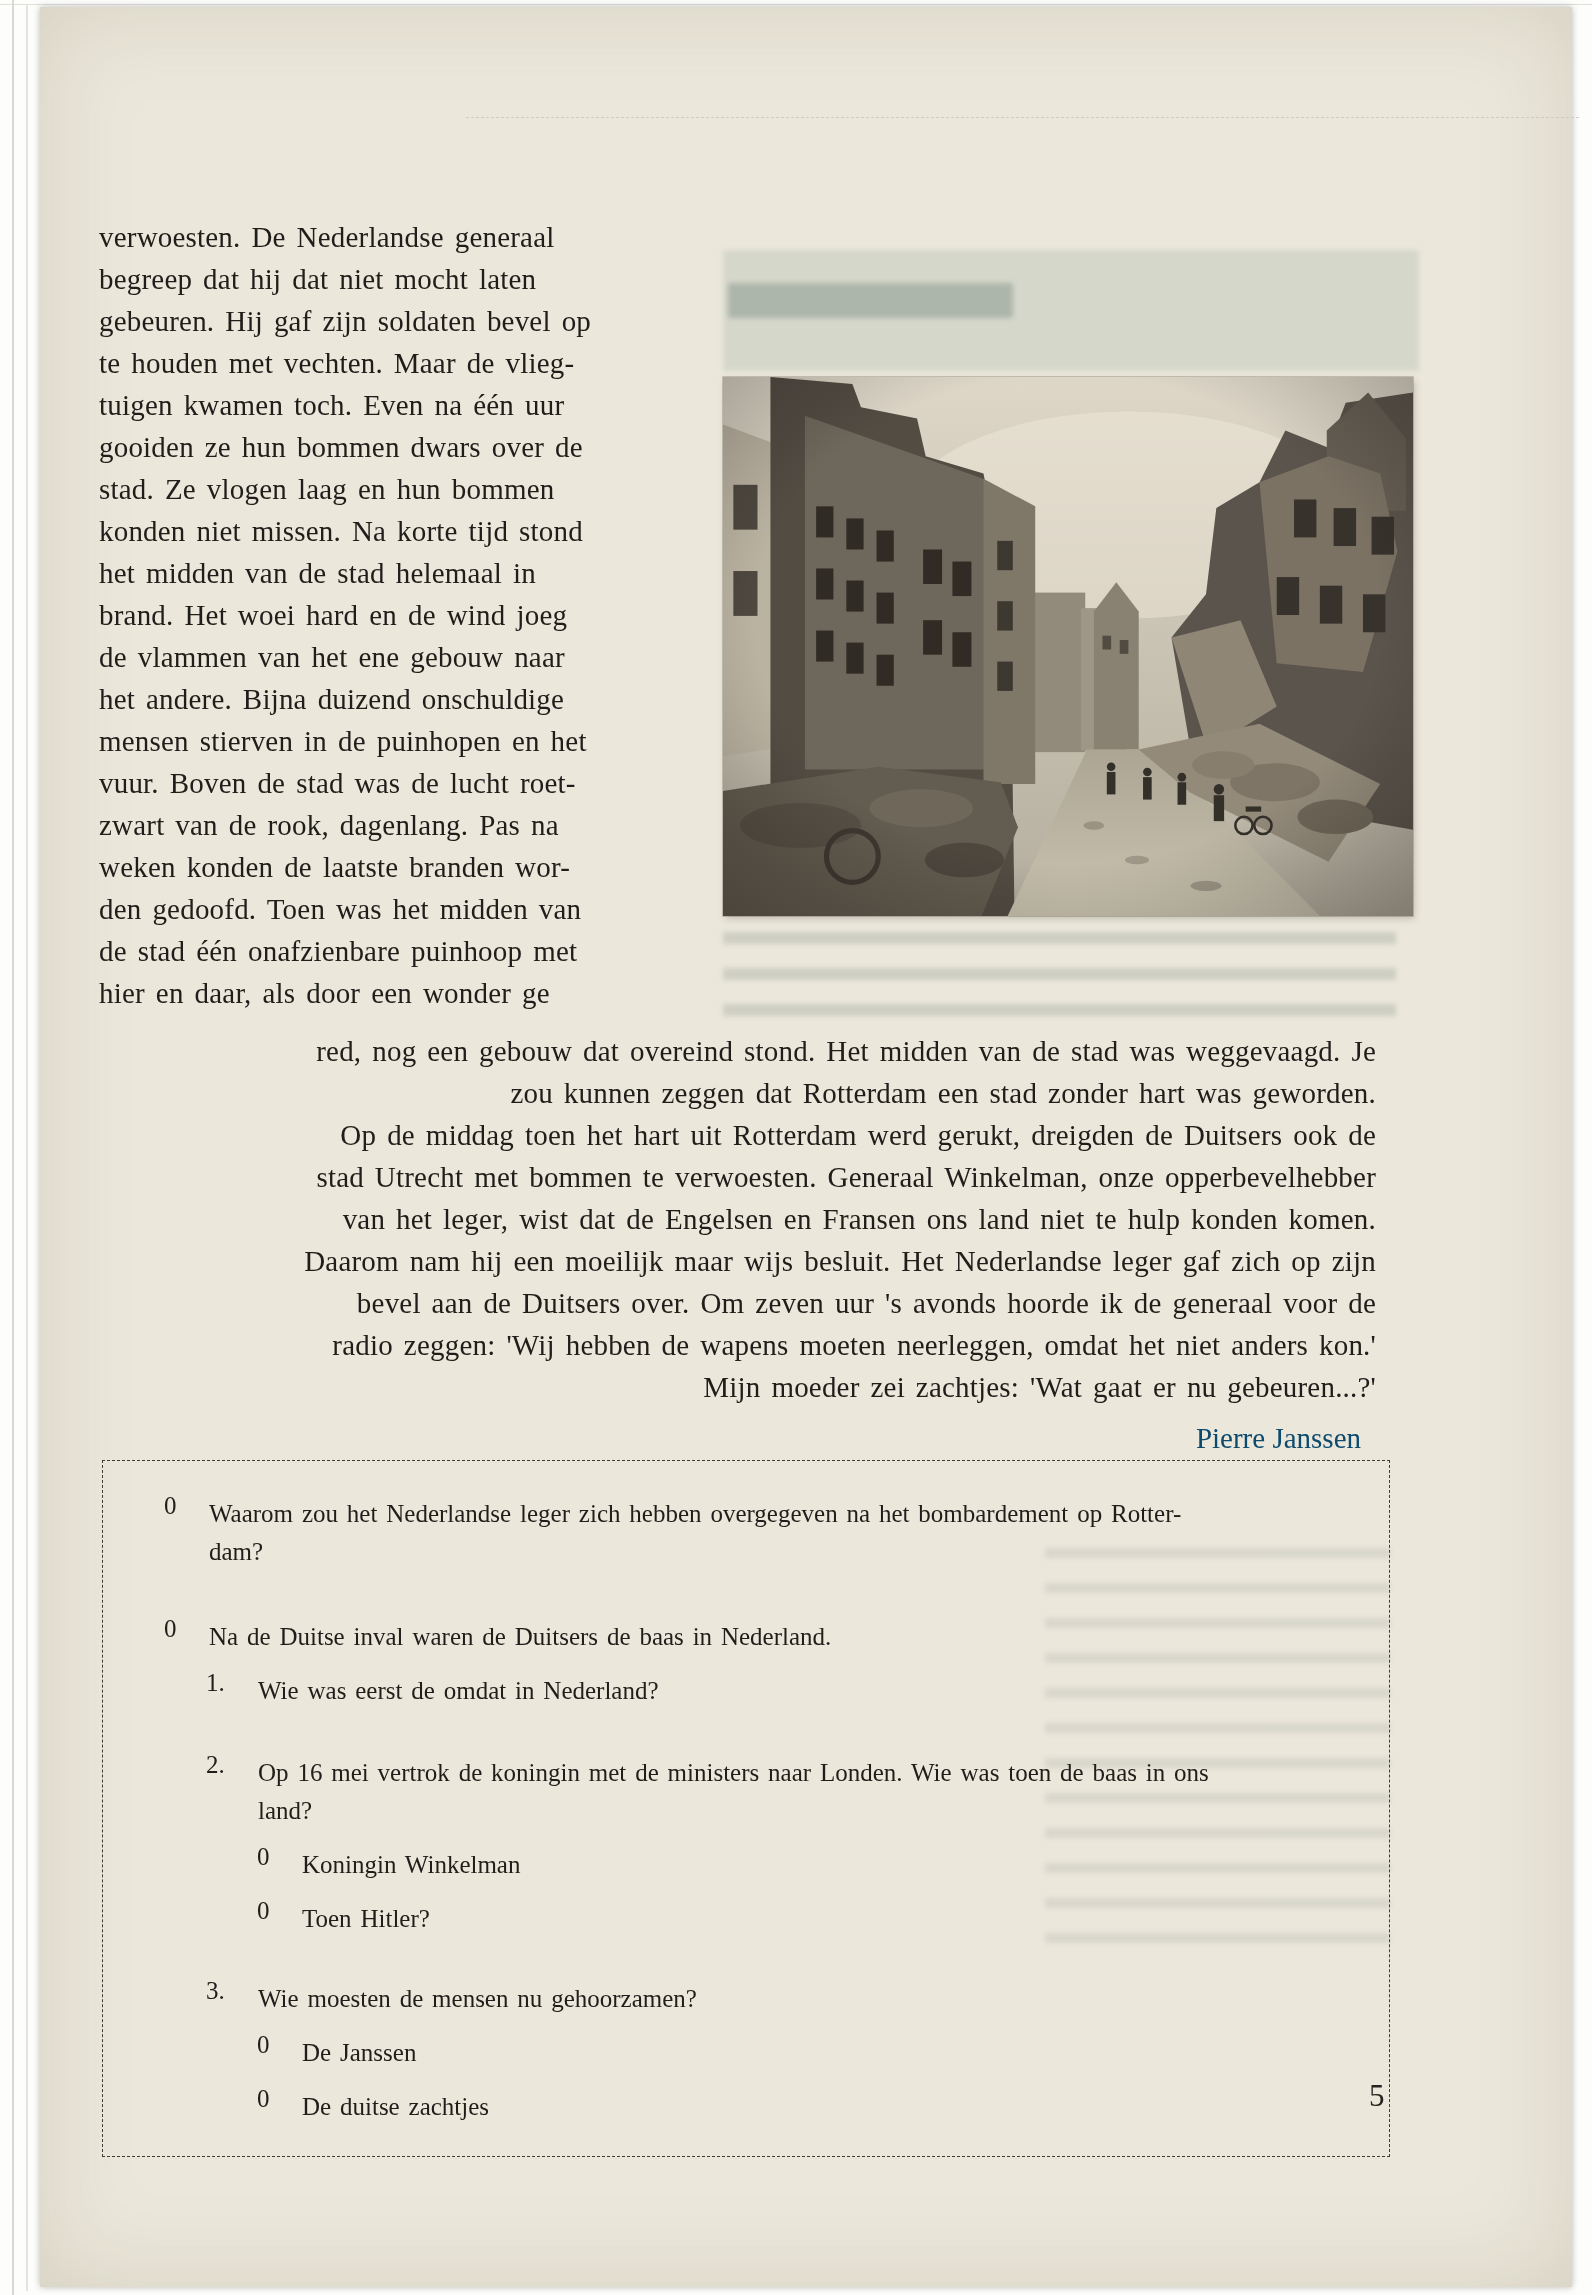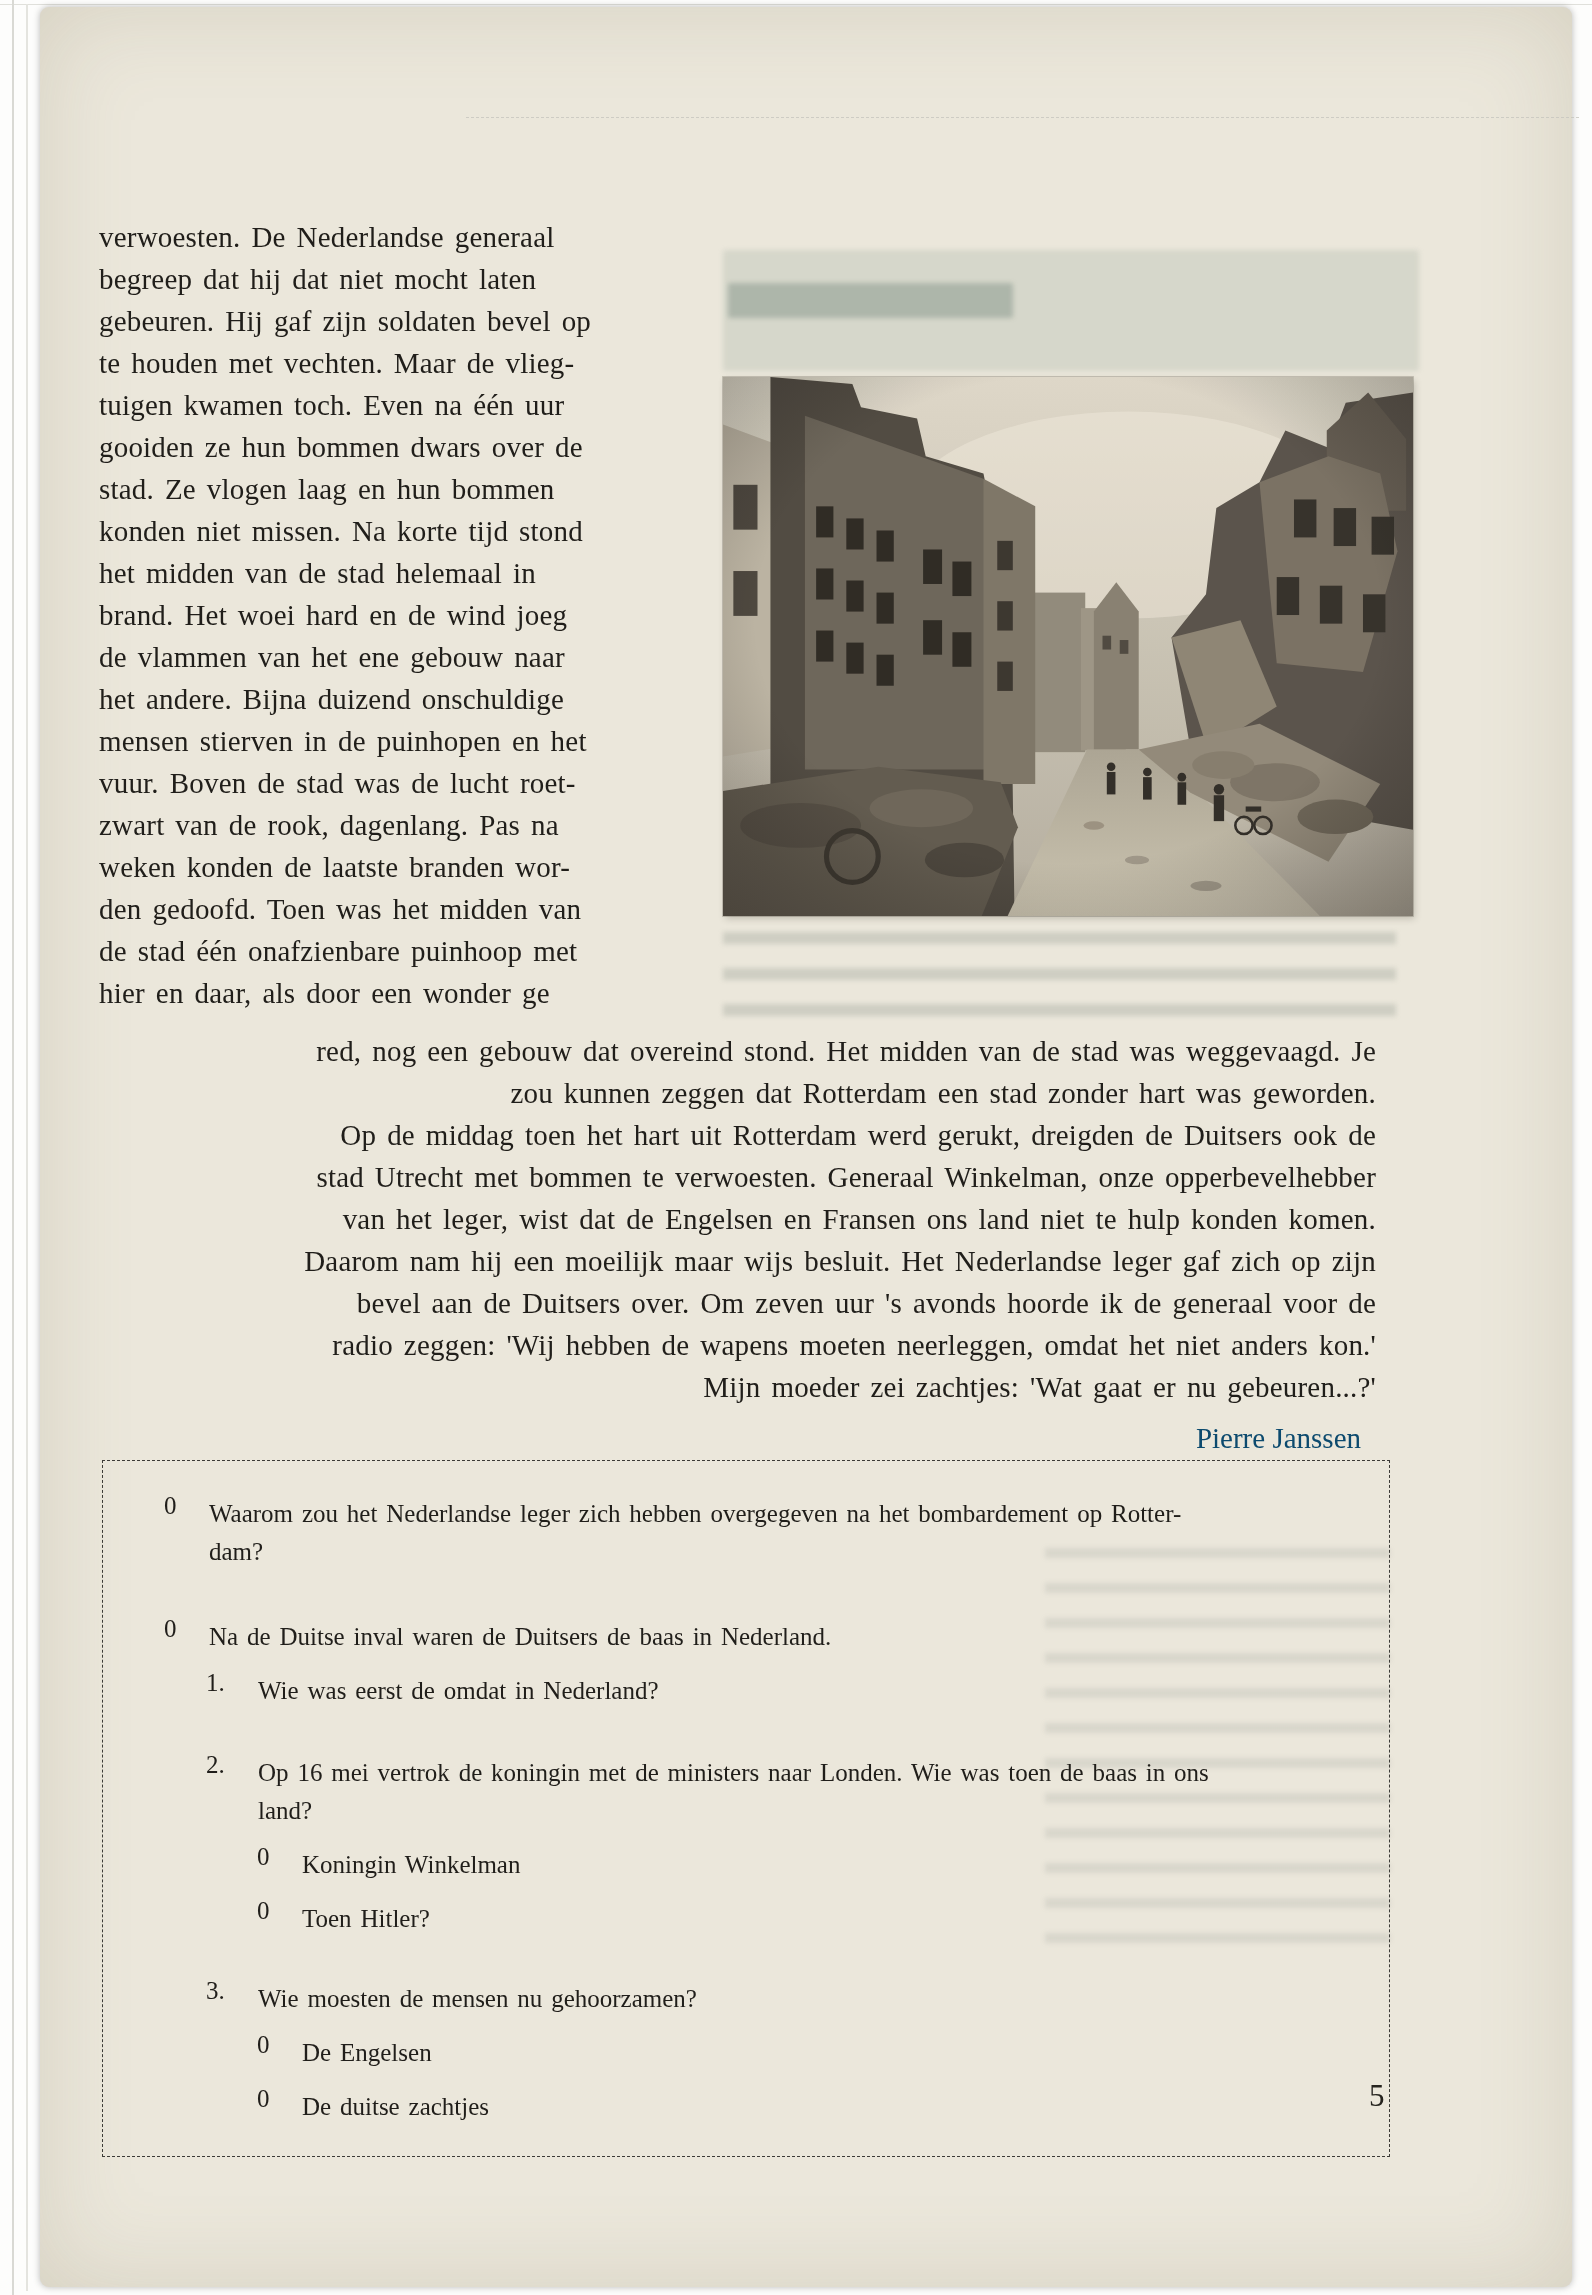--- a/index.html
+++ b/index.html
@@ -11,21 +11,21 @@
   }
   .canvas{position:absolute;inset:0;}
   .edge-v1{position:absolute;left:12px;top:0;width:1.7px;height:2295px;background:#d9d9d4;}
   .edge-v2{position:absolute;left:26px;top:3.5px;width:1.7px;height:2287px;background:#e4e4df;}
   .edge-h1{position:absolute;left:0;top:3.5px;width:1592px;height:1.7px;background:#e0e0db;}
 
   .page{
     position:absolute;left:40px;top:7px;width:1532px;height:2280px;
     background:#ebe7db;
     box-shadow:0 0 7px rgba(0,0,0,0.28), inset 0 0 95px rgba(128,118,92,0.20);
-    border-radius:9px;
+    border-radius:1px;
   }
   .top-dash{
     position:absolute;left:426px;top:110px;width:1113px;height:0;
     border-top:1.7px dashed #c7c6bf;opacity:.8;
   }
 
   
   .bleed{position:absolute;filter:blur(2.6px);pointer-events:none;}
   .bleed-header{left:683px;top:243px;width:696px;height:121px;background:rgba(139,160,147,0.22);border-radius:2.6px;}
   .bleed-header-bar{position:absolute;left:5.2px;top:33px;width:285px;height:35px;background:rgba(80,105,95,0.30);border-radius:1.7px;}
@@ -252,21 +252,21 @@
         <span class="qmark">0</span>
         <span class="qtext">Toen Hitler?</span>
       </div>
 
       <div class="qrow sub mt-c">
         <span class="qmark">3.</span>
         <span class="qtext">Wie moesten de mensen nu gehoorzamen?</span>
       </div>
       <div class="qrow opt">
         <span class="qmark">0</span>
-        <span class="qtext">De Engelsen</span>
+        <span class="qtext">De Janssen</span>
       </div>
       <div class="qrow opt">
         <span class="qmark">0</span>
         <span class="qtext">De duitse zachtjes</span>
       </div>
     </div>
 
     <div class="page-number">5</div>
 
   </div>

